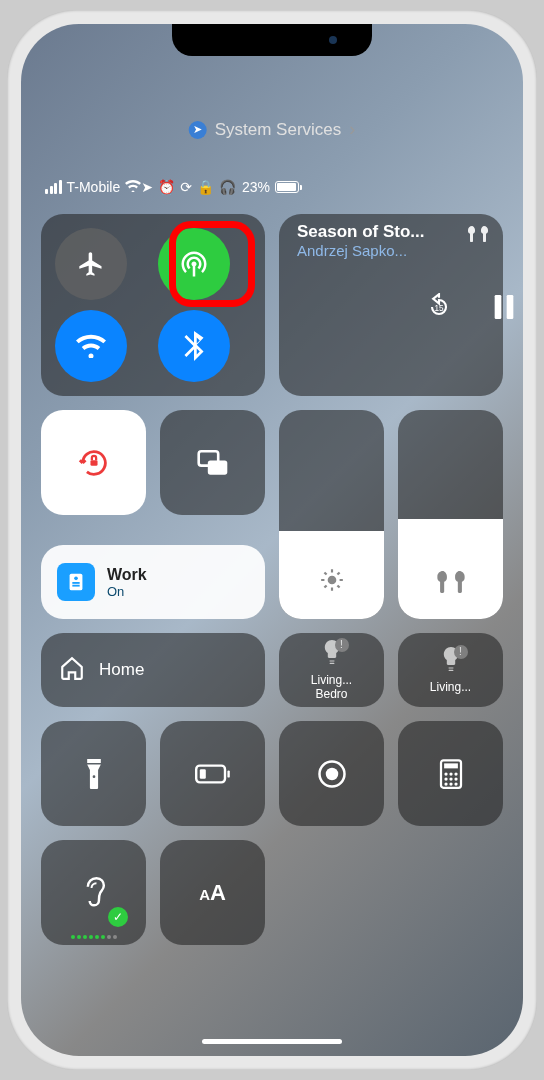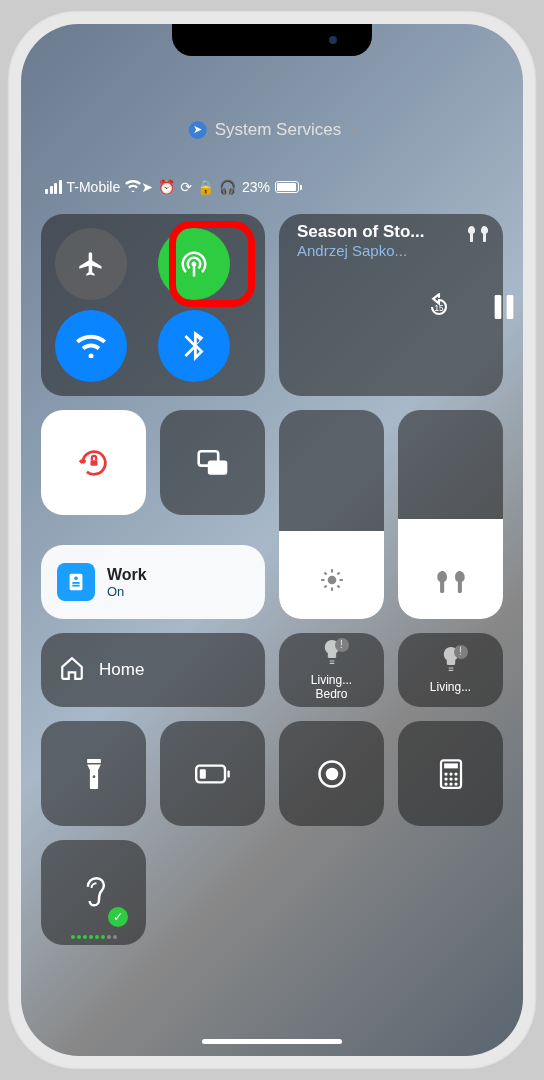--- a/index.html
+++ b/index.html
@@ -429,17 +429,20 @@
           <span class="on"></span>
             <span class="on"></span>
             <span class="on"></span>
             <span class="on"></span>
             <span class="on"></span>
             <span class="on"></span>
             <span></span>
             <span></span>
         </div>
       </div>
+      <div class="module small-btn" style="font-size:22px;font-weight:600;">
+        <span><span style="font-size:15px;">A</span>A</span>
+      </div>
     </div>
 
     <div class="home-indicator"></div>
   </div>
 </div>
 
 </body></html>

